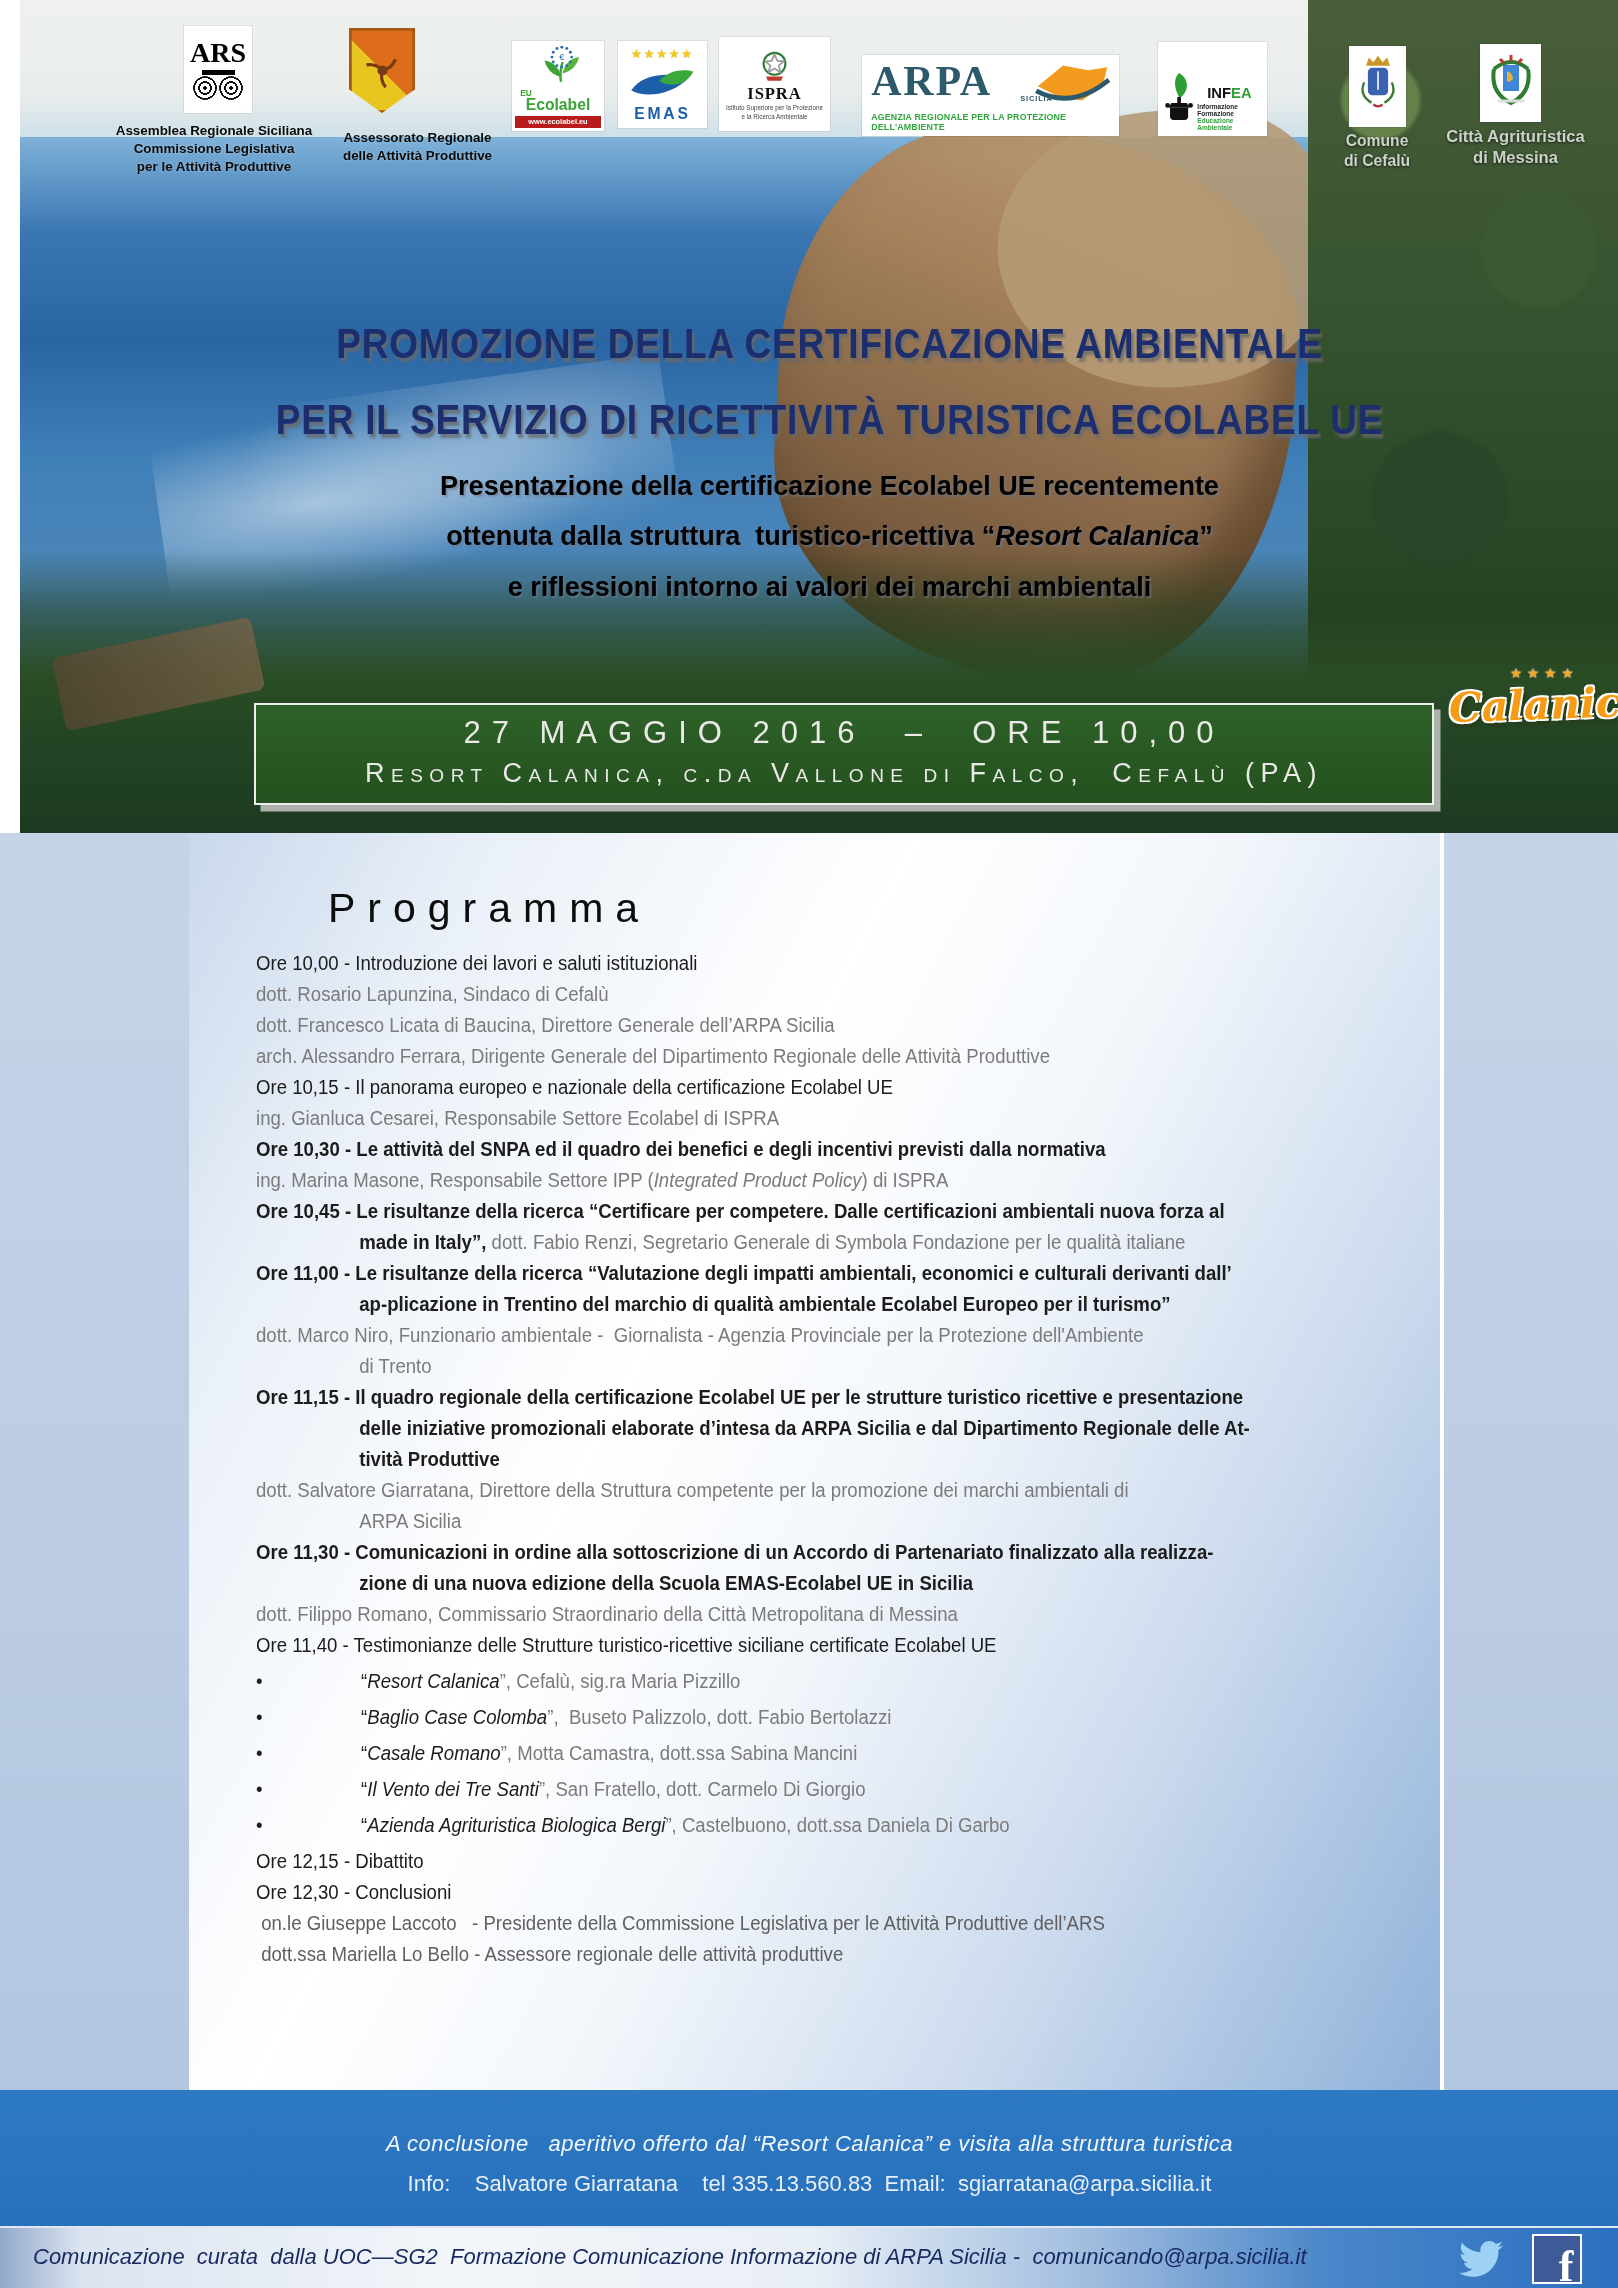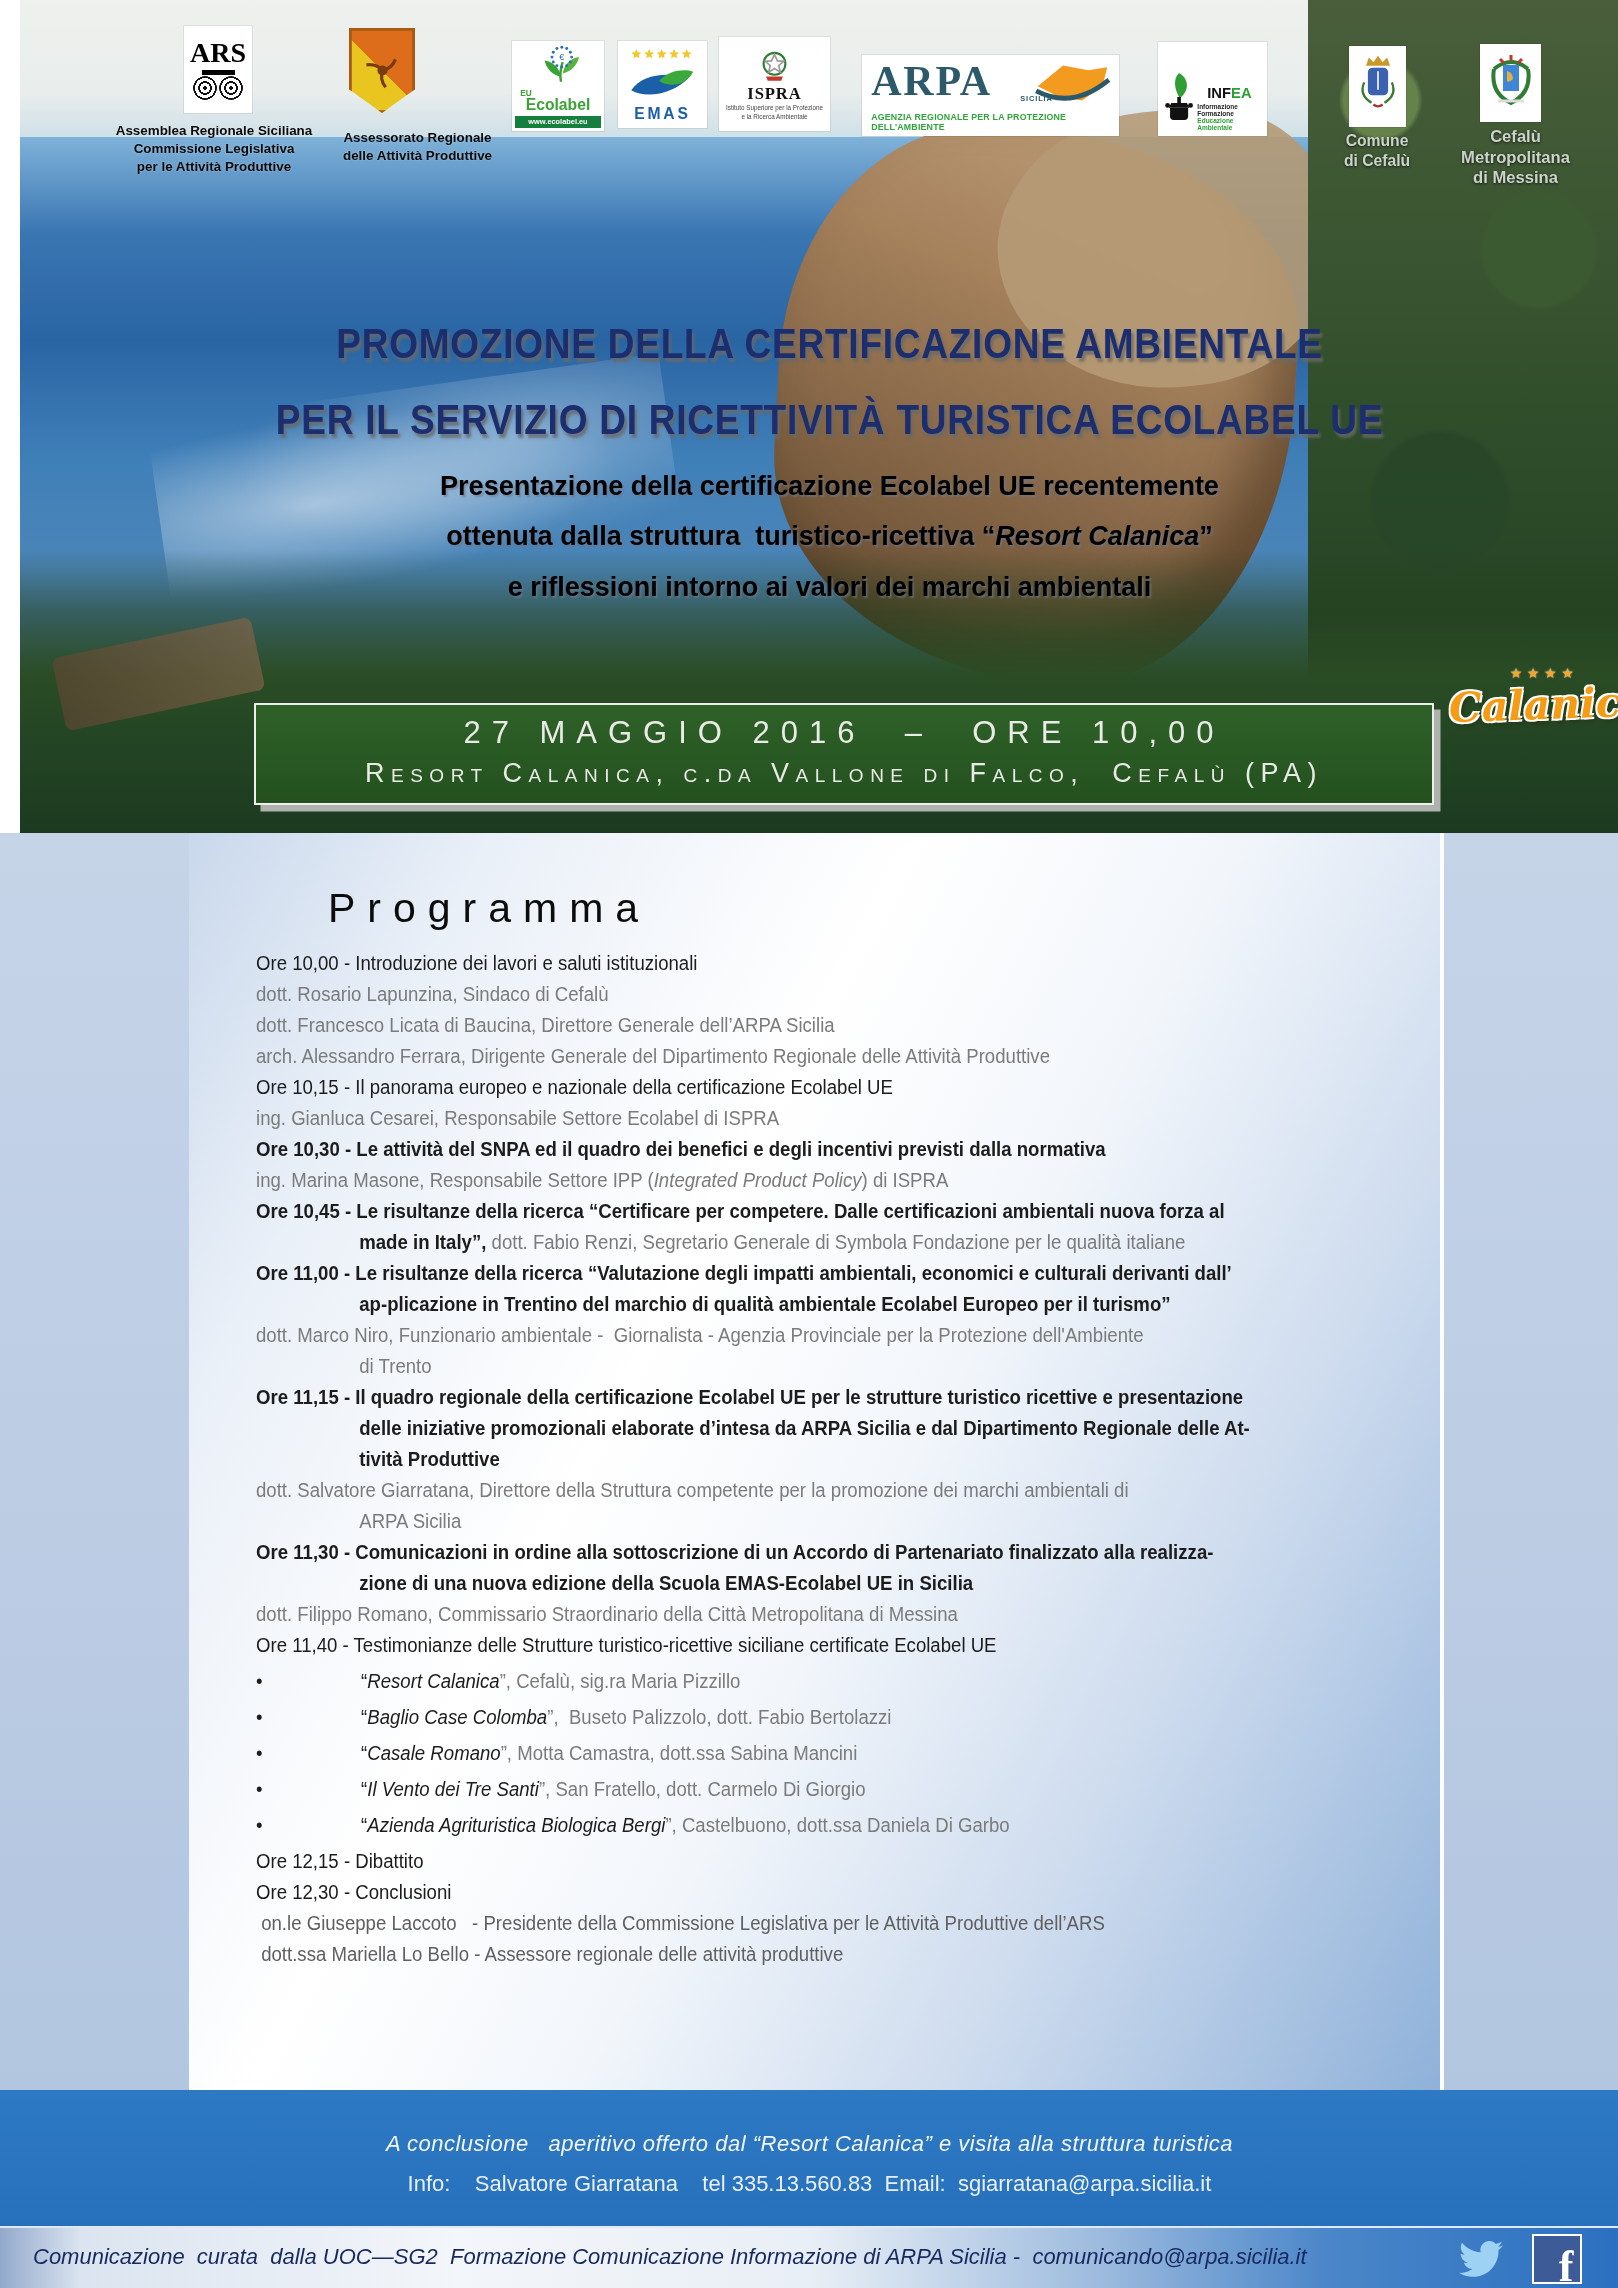--- a/index.html
+++ b/index.html
@@ -25,21 +25,21 @@
   .card{position:absolute;background:#fff;box-shadow:0 0 0 0.9px rgba(0,0,0,.08);display:flex;flex-direction:column;align-items:center;justify-content:center;box-sizing:border-box;}
   .ars{left:164px;top:26px;width:68px;height:87px;}
   .ars-label{font-family:"Liberation Serif",serif;font-weight:bold;font-size:28px;color:#000;line-height:28px;}
   .ars-bar{width:33px;height:4.6px;background:#000;margin:2.8px auto 0.9px;}
   .spirals{display:flex;gap:1.8px;justify-content:center;}
   .spiral{width:24px;height:24px;border-radius:50%;background:repeating-radial-gradient(circle,#111 0 1.8px,#fff 1.8px 5px);}
   .sicilia{position:absolute;left:329px;top:28px;width:66px;height:85px;display:flex;align-items:center;justify-content:center;background:linear-gradient(45deg,#e9c51f 50%,#dd6d1b 50%);clip-path:polygon(0 0,100% 0,100% 72%,50% 100%,0 72%);box-shadow:inset 0 0 0 2.8px #a85a15;}
   .eco{left:492px;top:41px;width:92px;height:90px;justify-content:flex-end;padding:2.8px;position:absolute;}
   .eco-eu{position:absolute;left:8.3px;bottom:33px;color:#3aa335;font-size:8.3px;font-weight:bold;}
   .eco-name{color:#3aa335;font-size:15.7px;font-weight:bold;margin-bottom:1.8px;}
-  .eco-url{background:#15803d;color:#fff;font-size:7.4px;font-weight:bold;width:100%;text-align:center;padding:1.8px 0;}
+  .eco-url{background:#b91c1c;color:#fff;font-size:7.4px;font-weight:bold;width:100%;text-align:center;padding:1.8px 0;}
   .emas{left:598px;top:41px;width:89px;height:87px;justify-content:space-between;padding:5.5px 3.7px;position:absolute;}
   .emas-stars{color:#f5c91d;font-size:12px;letter-spacing:1.8px;text-shadow:0 0 0.9px #c79c00;}
   .emas-name{color:#1a5fa8;font-weight:bold;font-size:15.7px;letter-spacing:2.8px;}
   .ispra{left:699px;top:37px;width:111px;height:94px;justify-content:center;padding:1.8px;position:absolute;}
   .ispra-name{font-family:"Liberation Serif",serif;font-weight:bold;font-size:16.6px;letter-spacing:0.9px;color:#111;}
   .ispra-sub{font-size:6.3px;color:#444;text-align:center;line-height:1.3;}
   .arpa{left:842px;top:55px;width:257px;height:81px;align-items:flex-start;padding:3.7px 9.2px;position:absolute;}
   .arpa-row{position:relative;width:100%;height:48px;}
   .arpa-name{font-family:"Liberation Serif",serif;font-weight:bold;font-size:42px;color:#2c5a6a;letter-spacing:1.8px;line-height:44px;}
   .arpa-sicilia{position:absolute;right:57px;bottom:1.8px;font-size:7.4px;font-weight:bold;color:#2c5a6a;letter-spacing:0.9px;}
@@ -238,21 +238,21 @@
     </div>
     <div class="photocap cap-ass">
       <div>Assessorato Regionale</div>
       <div>delle Attività Produttive</div>
     </div>
     <div class="greencap cap-cef">
       <div>Comune</div>
       <div>di Cefalù</div>
     </div>
     <div class="greencap cap-mes">
-      <div>Cefalù Metropolitana</div>
+      <div>Città Agrituristica</div>
       <div>di Messina</div>
     </div>
 
     <div class="title-line t1">PROMOZIONE DELLA CERTIFICAZIONE AMBIENTALE</div>
     <div class="title-line t2">PER IL SERVIZIO DI RICETTIVITÀ TURISTICA ECOLABEL UE</div>
 
     <div class="sub-line s1">Presentazione della certificazione Ecolabel UE recentemente</div>
     <div class="sub-line s2"><span>ottenuta dalla struttura  turistico-ricettiva “</span><span class="it">Resort Calanica</span><span>”</span></div>
     <div class="sub-line s3">e riflessioni intorno ai valori dei marchi ambientali</div>
 

